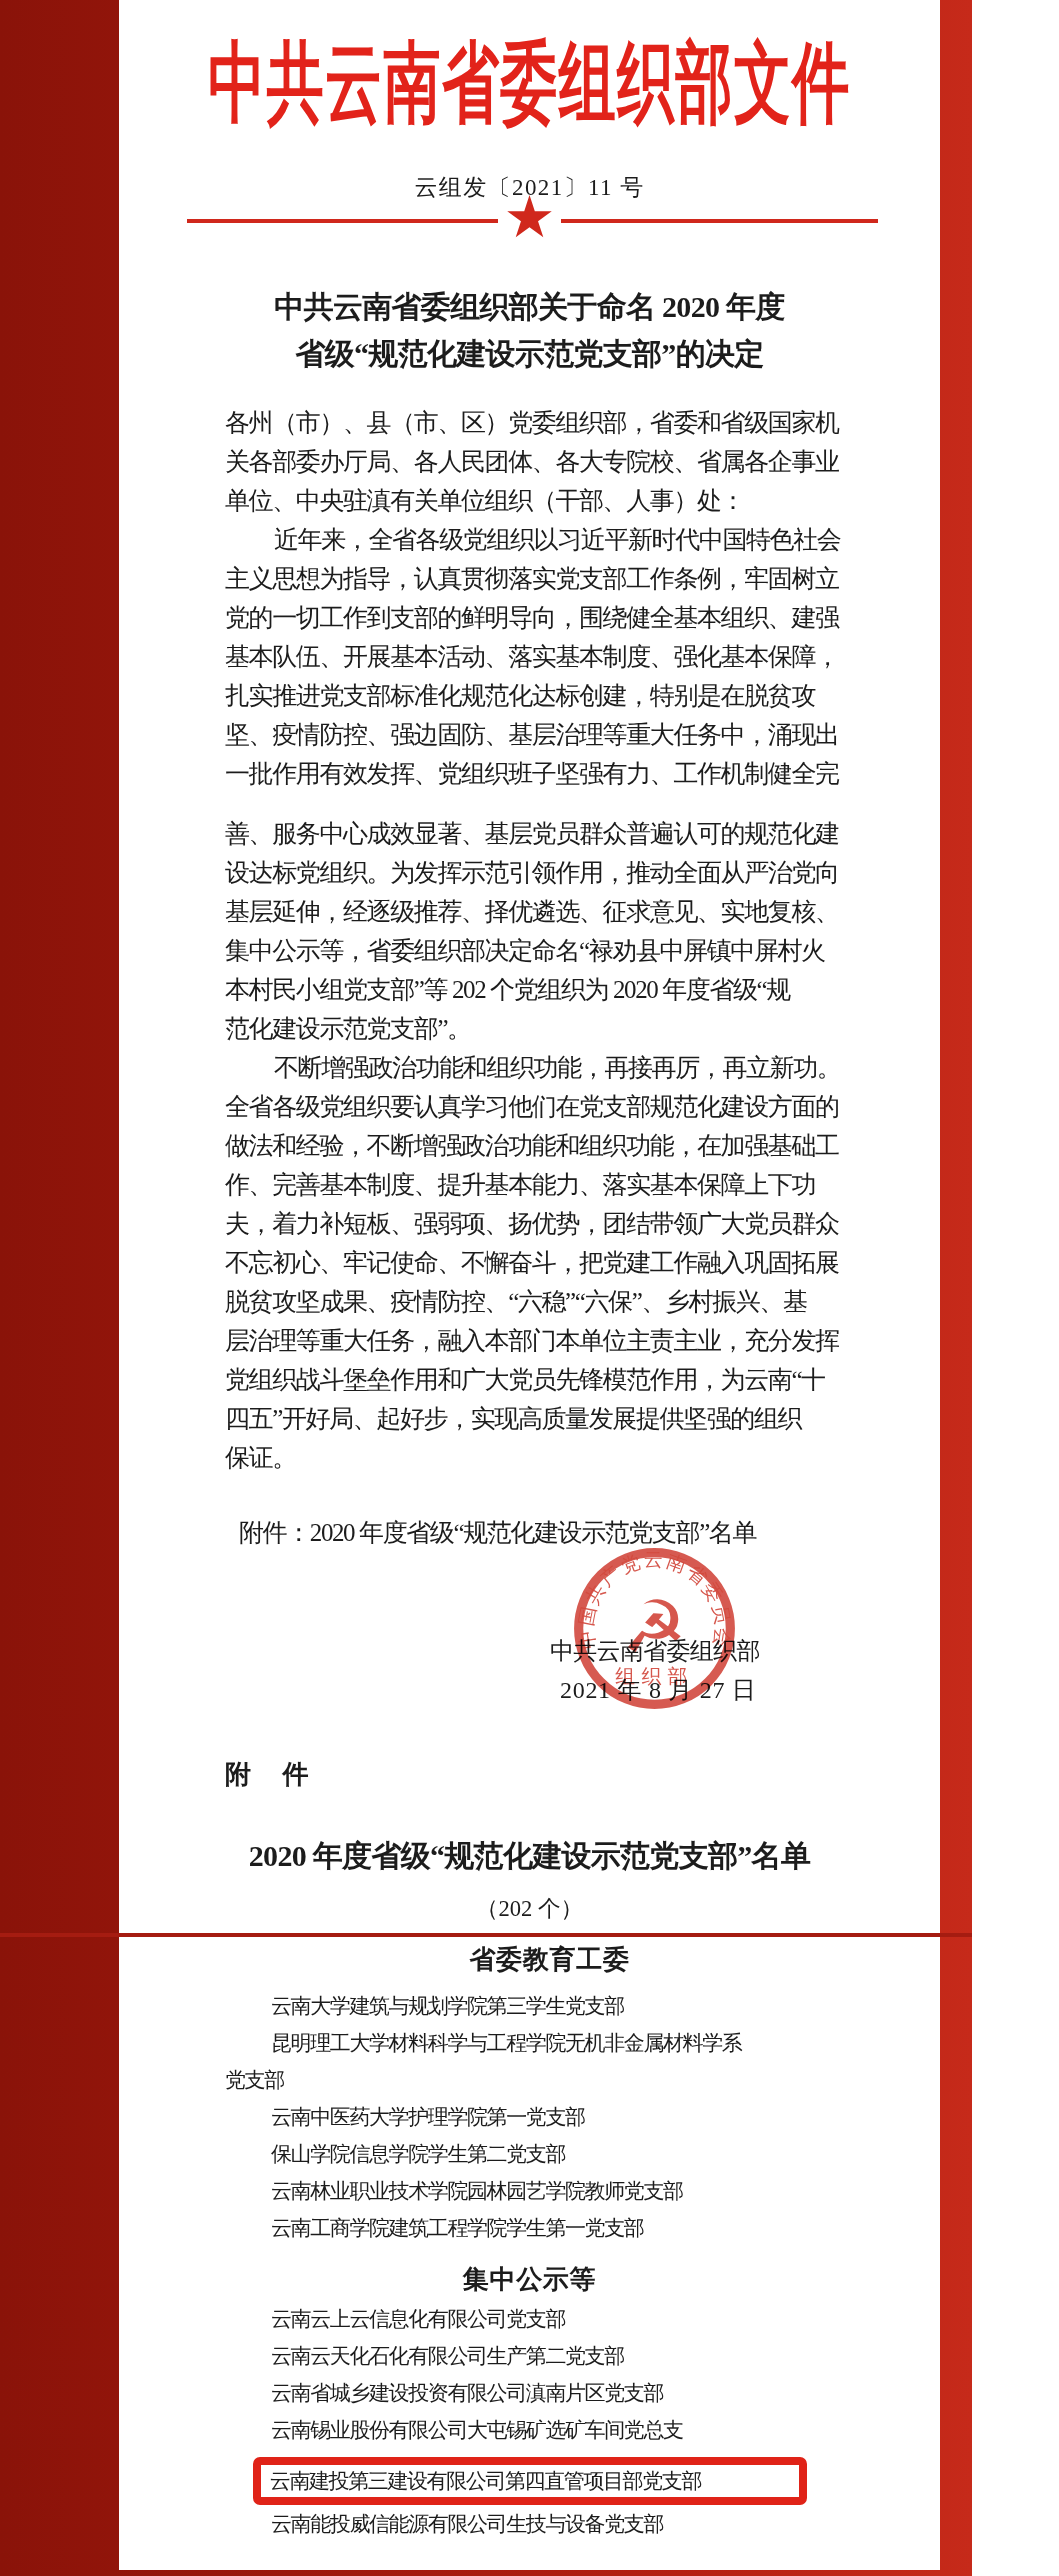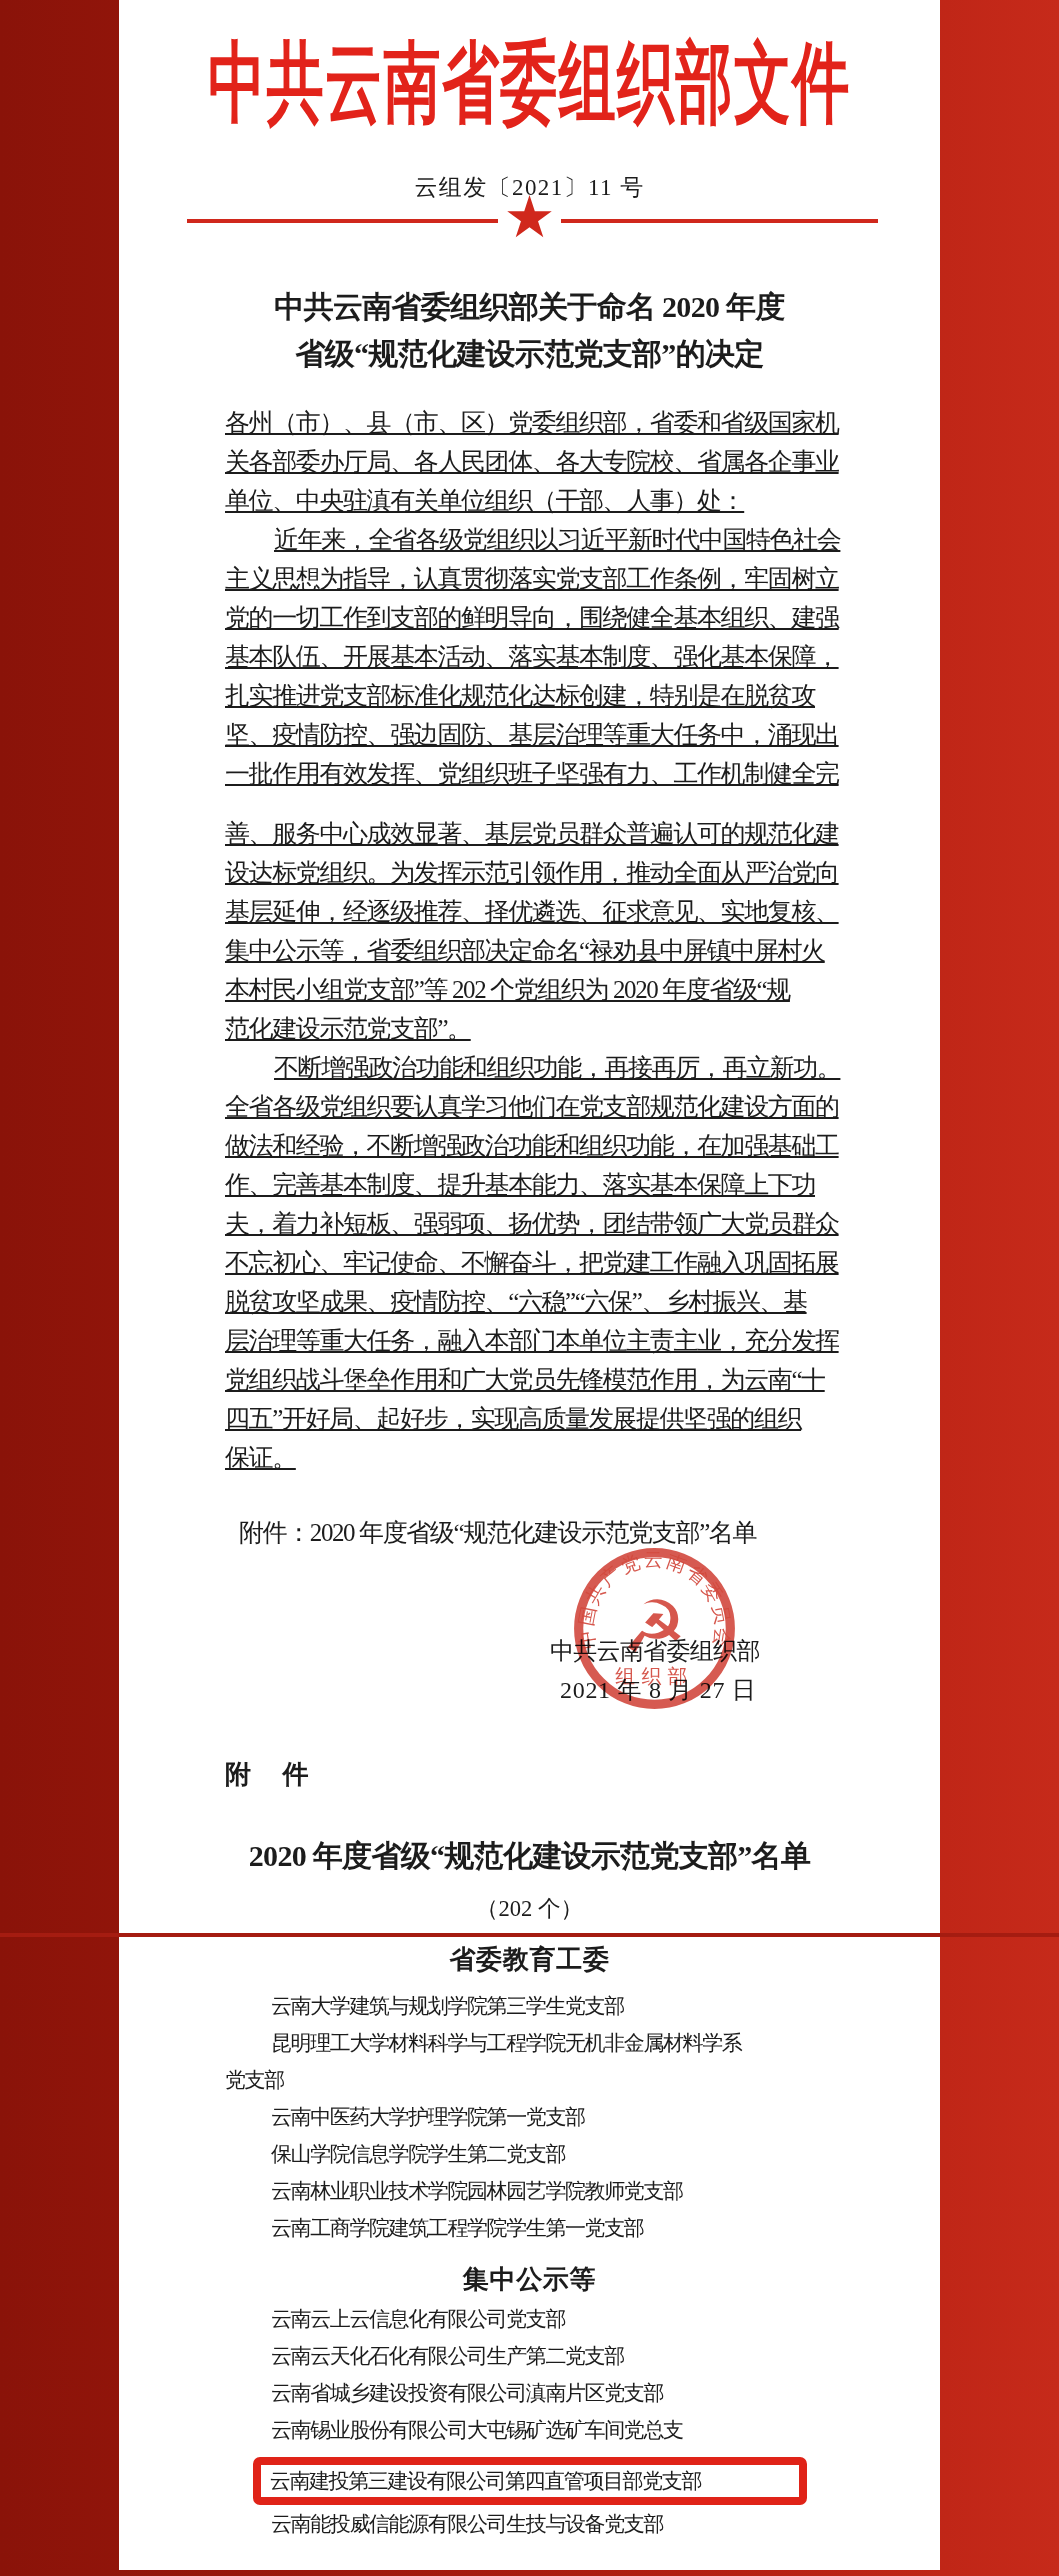--- a/index.html
+++ b/index.html
@@ -2,21 +2,21 @@
 <html style="--header-red: #e2231a; --rule-red: #d0281c; --divider-red: #a51c11; --highlight-red: #e02318; --seal-red: #cc2f22; --bg-left: #8a1309; --bg-right: #c62a1a; --ink: #1c1c1c;font-size:11.3px"><head>
 <meta charset="utf-8">
 <style>
   html,body{margin:0;padding:0;}
   :root{
     --header-red:#e2231a; --rule-red:#d0281c; --divider-red:#a51c11;
     --highlight-red:#e02318; --seal-red:#cc2f22;
     --bg-left:#8a1309; --bg-right:#c62a1a; --ink:#1c1c1c;
   }
   .canvas{
-    position:relative; width:1059px; height:2576px; overflow:hidden;
+    position:relative; width:972px; height:2576px; overflow:hidden;
     background:linear-gradient(90deg,var(--bg-left) 0%,#9c170c 30%,#b51f12 70%,var(--bg-right) 100%);
     font-family:"Liberation Serif","DejaVu Serif",serif;
     color:var(--ink);
   }
   .page{
     position:absolute; left:119px; top:0; width:821px; height:2570px;
     background:#ffffff; overflow:hidden;
   }
   .abs{position:absolute;}
   .center{left:0; width:100%; text-align:center;}
@@ -28,38 +28,38 @@
   .rule{top:219px; height:3.5px; background:var(--rule-red);}
   .rule-left{left:68px; width:311px;}
   .rule-right{left:442px; width:317px;}
   .star{top:188px; font-size:58px; line-height:58px; color:var(--rule-red); font-family:"DejaVu Sans",sans-serif;}
   .doc-title{font-size:30px; font-weight:bold; letter-spacing:-0.7px; white-space:nowrap;}
   .doc-title-1{top:287px;}
   .doc-title-2{top:334px;}
   .body-lines{left:106px; top:406px; width:622px;}
   .bodyline{
     height:39px; font-size:25px; letter-spacing:-1.4px;
-    white-space:nowrap; color:var(--ink);text-decoration:underline;
+    white-space:nowrap; color:var(--ink);
   }
   .bodyline.indent{padding-left:49px;}
   .bodyline.gap{margin-top:21px;}
   .attach-note{left:120px; top:1516px; font-size:25px; letter-spacing:-1.4px; white-space:nowrap;}
   .sig{white-space:nowrap; z-index:1;}
   .sig-org{left:431px; top:1635px; font-size:24px; letter-spacing:-0.7px;}
   .sig-date{left:441px; top:1674px; font-size:24px; letter-spacing:0.7px;}
   .seal{
     left:454px; top:1547px; width:163px; height:163px; z-index:2;
     mix-blend-mode:multiply; opacity:.88;
   }
   .appendix-label{left:106px; top:1757px; font-size:26px; font-weight:bold; letter-spacing:2.8px;}
   .appendix-title{top:1836px; font-size:30px; font-weight:bold; letter-spacing:-0.7px; white-space:nowrap;}
   .appendix-count{top:1893px; font-size:22.6px;}
   .divider{position:absolute; left:0; top:1933px; width:1059px; height:4.2px; background:var(--divider-red); z-index:3;}
   .section-header{font-size:26px; font-weight:bold; letter-spacing:0.7px;}
-  .sec1-header{top:1942px;}
+  .sec1-header{top:1942px;padding-left:20px;}
   .sec2-header{top:2262px;}
   .list{left:152px; width:608px;}
   .list-1{top:1992px;}
   .list-2{top:2305px;font-family:Liberation Serif, serif;}
   .list-item{
     height:37px; font-size:21px; letter-spacing:-1.4px; white-space:nowrap; color:var(--ink);
   }
   .list-item.outdent{margin-left:-46px;}
   .list-item.highlighted{
     display:inline-block; height:auto; width:520px;

